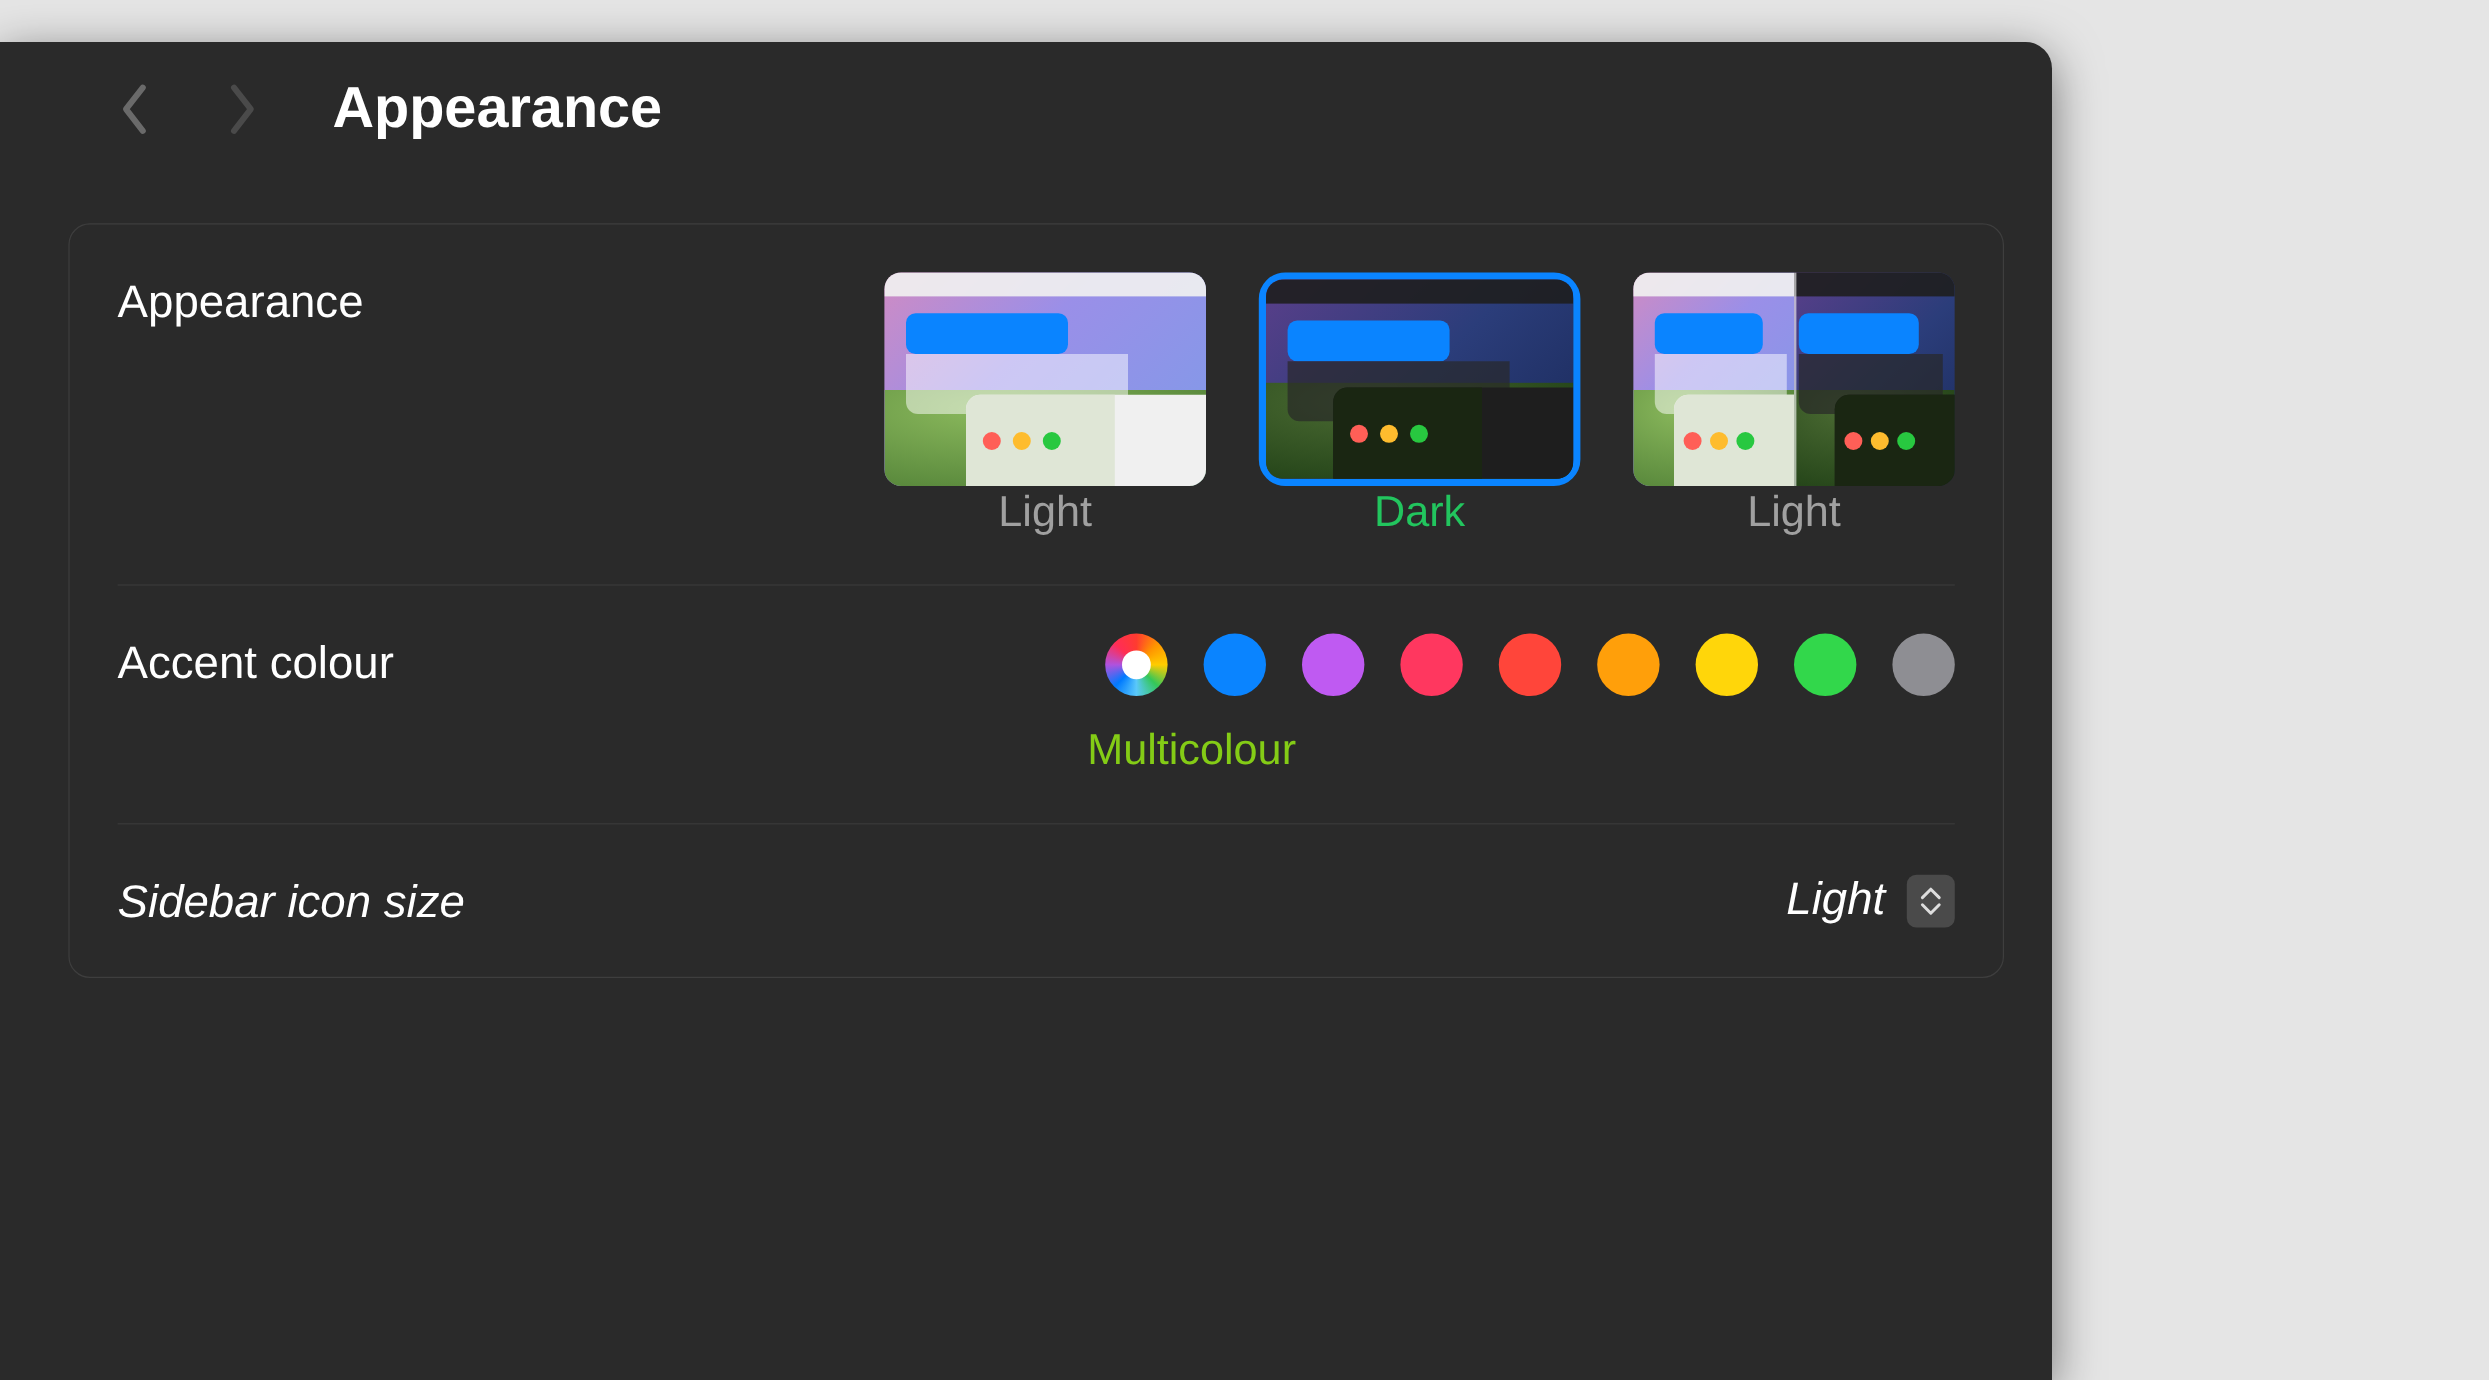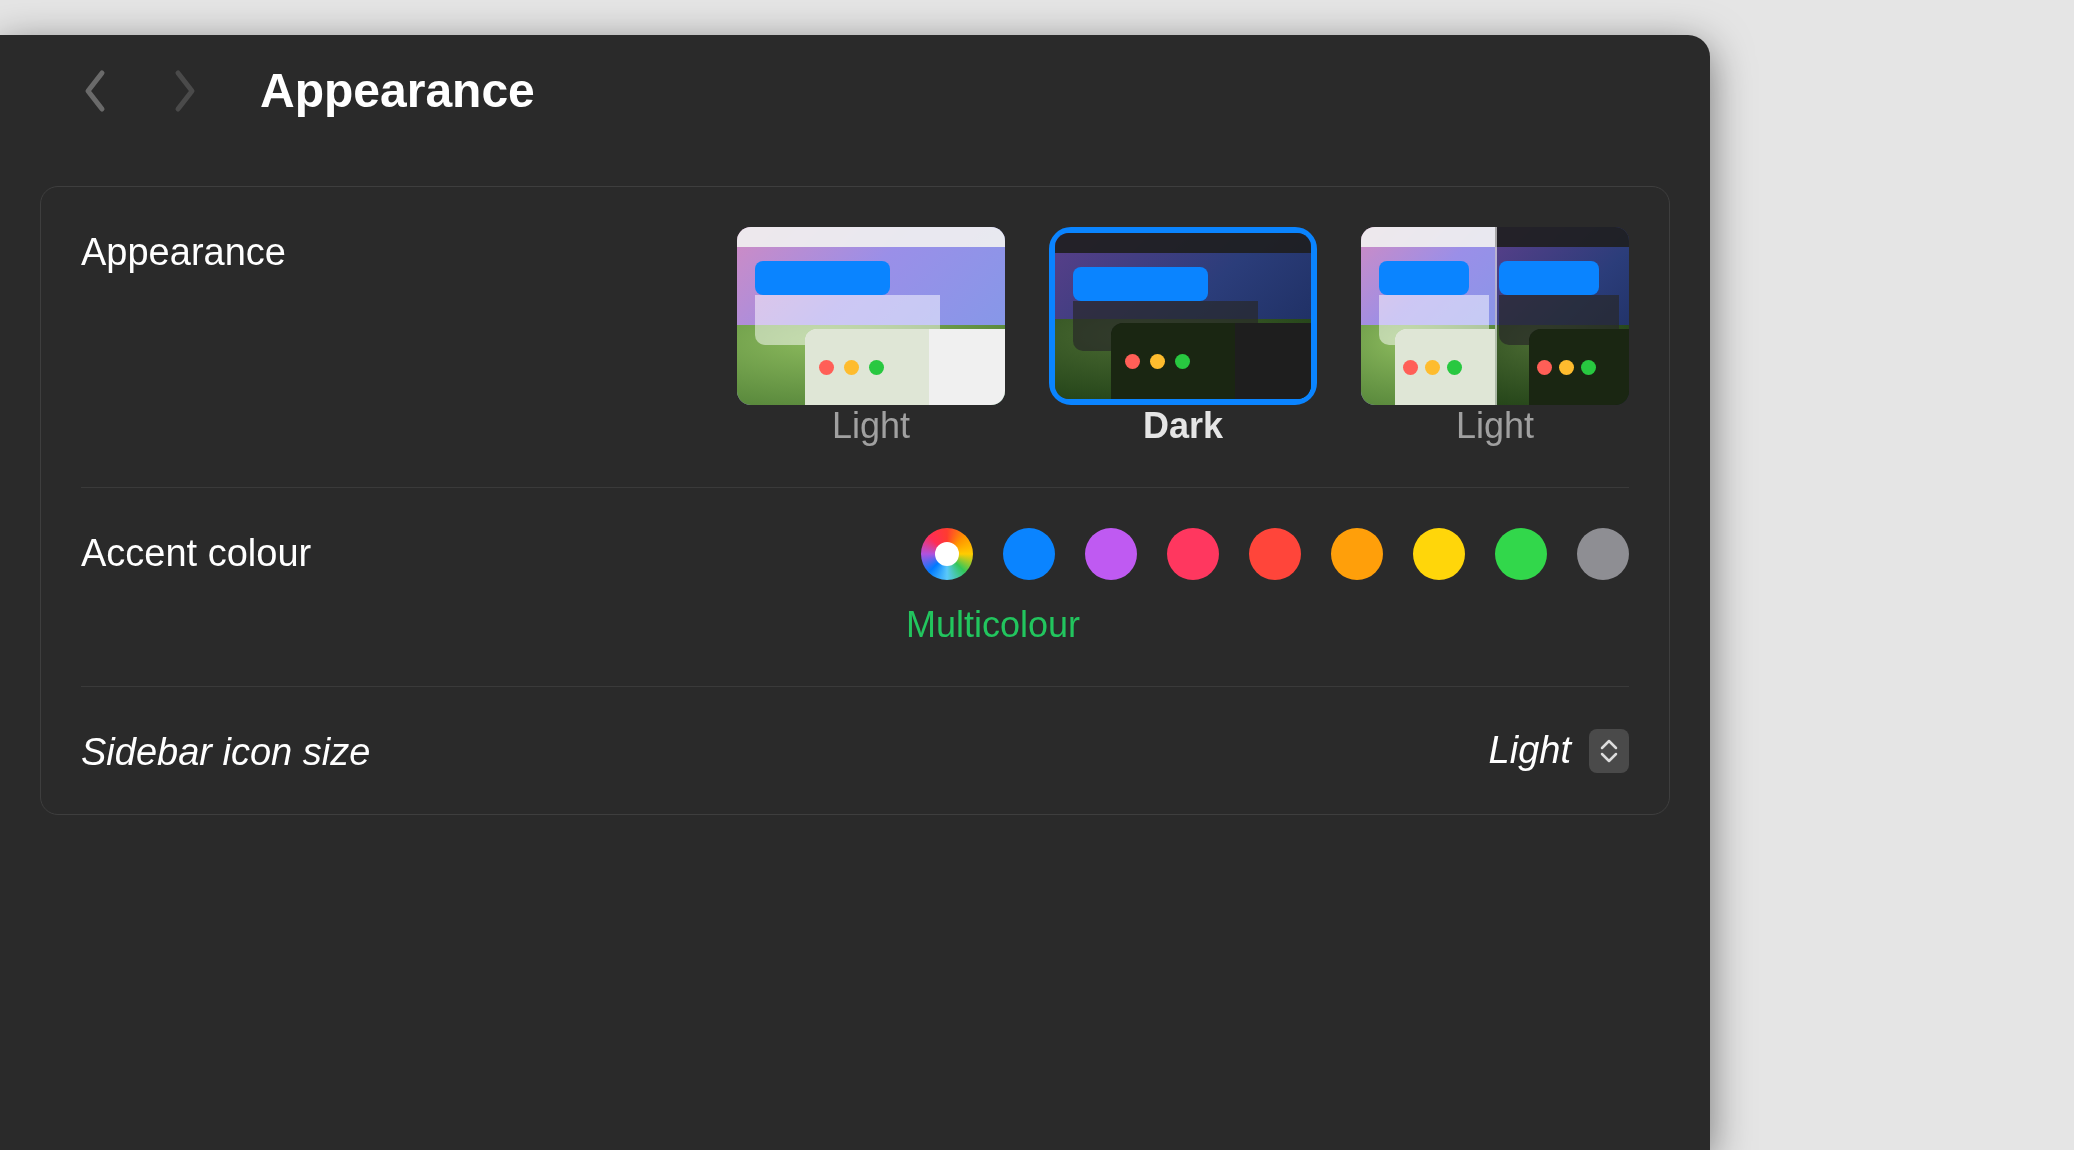--- a/index.html
+++ b/index.html
@@ -15,20 +15,21 @@
       overflow: hidden;
     }
     .window {
       background: #2a2a2a;
       width: 1710px;
       height: 1115px;
       margin-top: 35px;
       border-top-right-radius: 22px;
       position: relative;
       box-shadow: 0 10px 40px rgba(0,0,0,0.5);
+      padding-left: 17px;
     }
     .header {
       display: flex;
       align-items: center;
       padding: 28px 40px 28px 80px;
       gap: 40px;
     }
     .nav-arrows {
       display: flex;
       gap: 60px;
@@ -106,22 +107,22 @@
     }
     .theme-thumb-wrap.selected .theme-thumb {
       width: 256px;
       height: 166px;
     }
     .theme-label {
       font-size: 36px;
       color: #a0a0a0;
     }
     .theme-label.selected {
-      color: #e5e5e5;
-      font-weight: 700;
+      color: #22c55e;
+      font-weight: 400;
       text-align: right;
     }
     
     .thumb-light {
       background: linear-gradient(135deg, #d08bc3 0%, #9a8fe8 40%, #7e9be8 100%);
     }
     .thumb-menubar {
       position: absolute;
       top: 0; left: 0; right: 0;
       height: 20px;
@@ -233,21 +234,21 @@
       content: '';
       position: absolute;
       inset: 14px;
       background: #ffffff;
       border-radius: 50%;
     }
     .swatch-multi {
       background: conic-gradient(#ff3b30, #ff9500, #ffcc00, #34c759, #5ac8fa, #007aff, #af52de, #ff2d55, #ff3b30);
     }
     .accent-caption {
-      color: #22c55e;
+      color: #84cc16;
       font-size: 36px;
       margin-top: 24px;
       margin-left: -38px;
       width: 220px;
       text-align: center;
     }
     
     .popup-button {
       display: flex;
       align-items: center;

